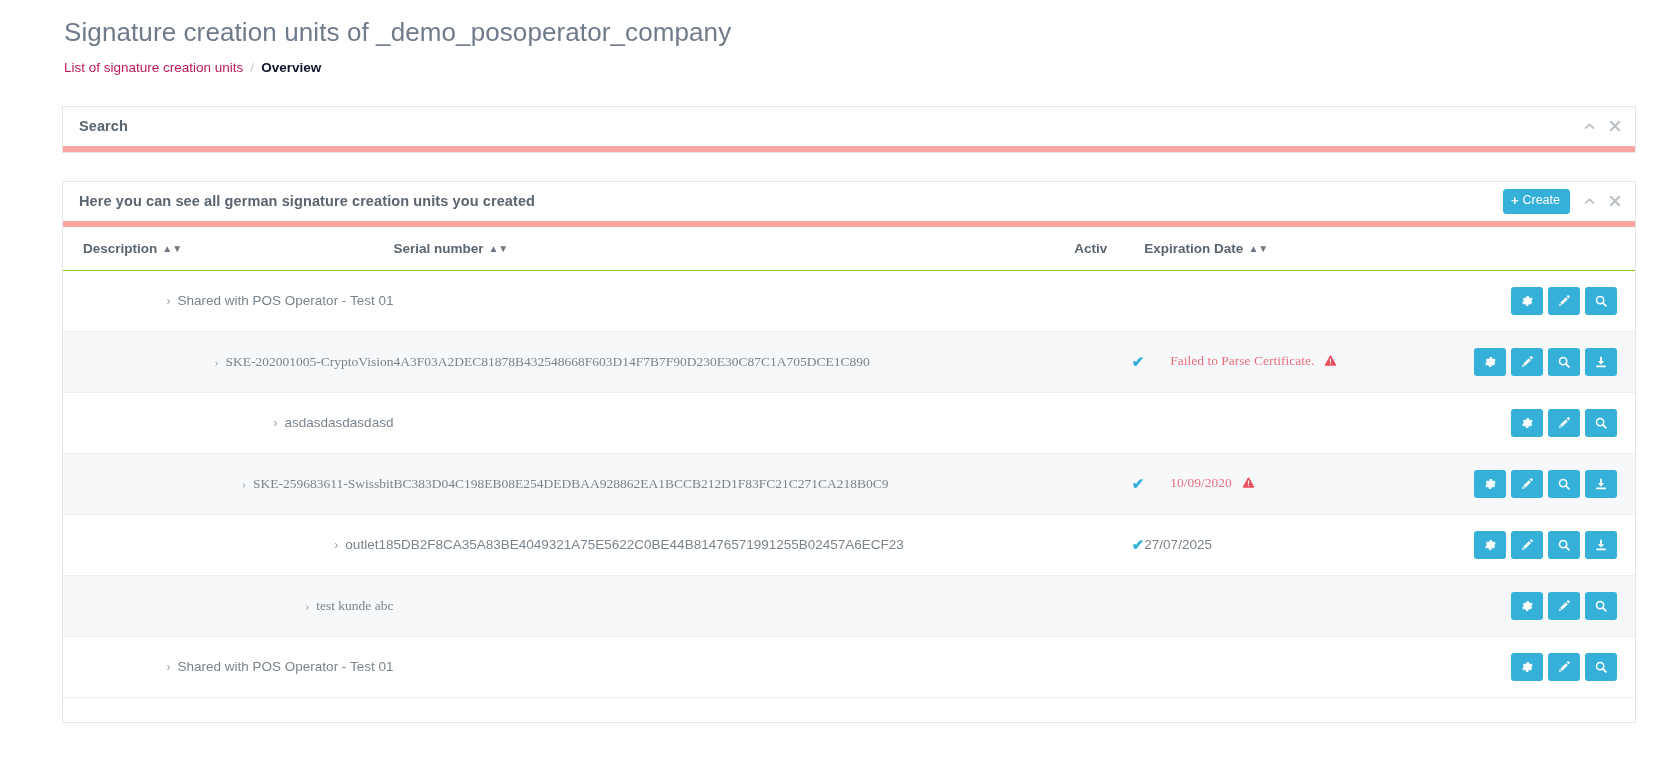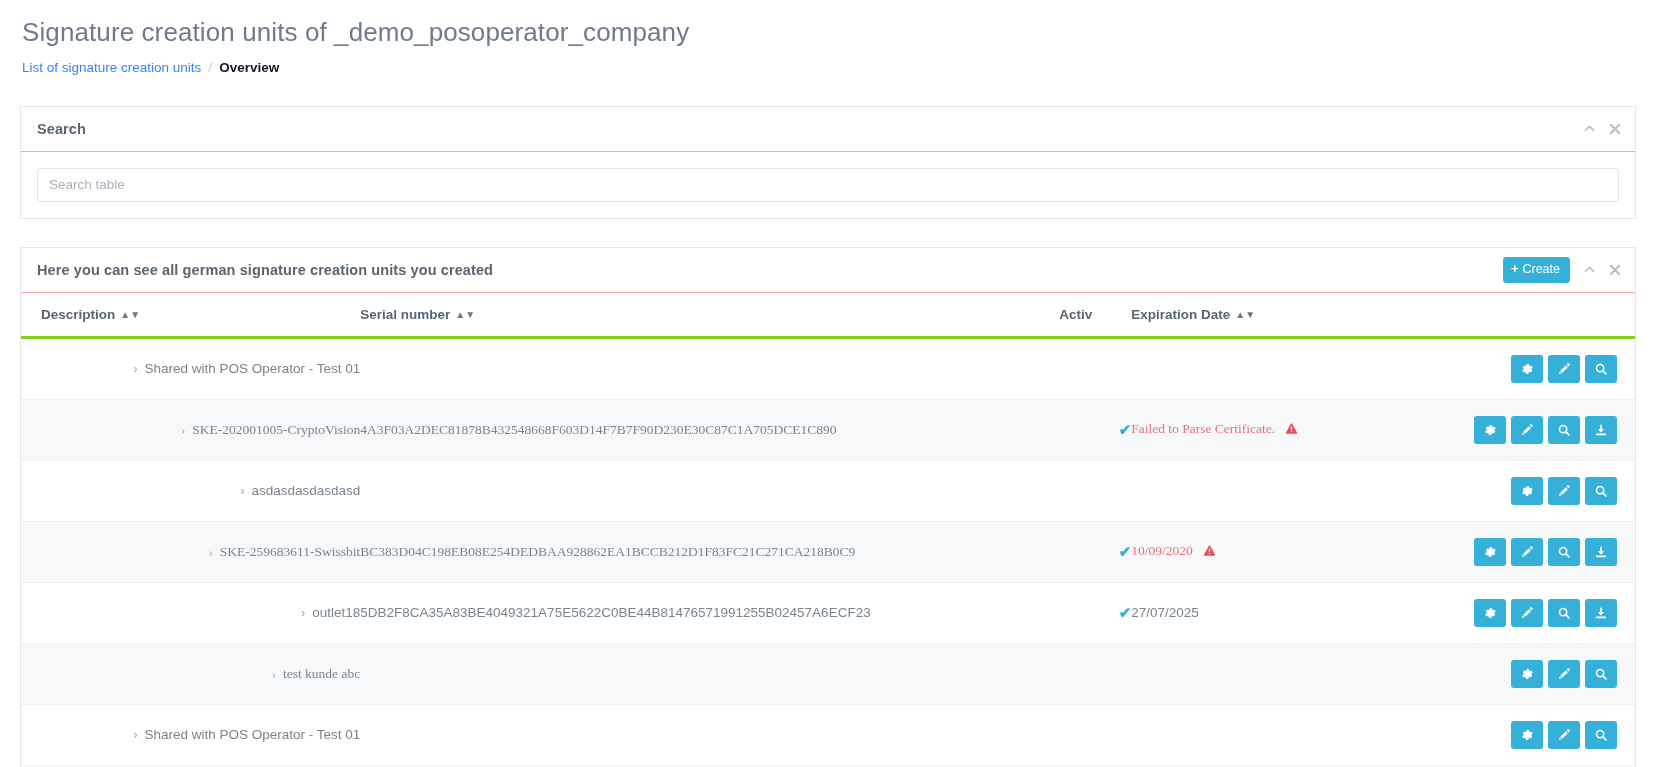--- a/index.html
+++ b/index.html
@@ -3,48 +3,48 @@
 <meta charset="utf-8">
 <style>
   * { box-sizing: border-box; }
   html, body {
     margin: 0; padding: 0;
     width: 1656px; height: 767px;
     background: #ffffff;
     font-family: "Liberation Sans", sans-serif;
     overflow: hidden;
   }
-  .page { width: 1656px; height: 702px; position: relative; background: #fff; }
+  .page { width: 1656px; height: 702px; position: relative; background: #fff; padding-left: 42px; }
 
   
   .page-head { padding: 18px 0 0 22px; }
   .page-title {
     font-size: 26px; font-weight: 400; color: #6f7b8a;
     letter-spacing: .1px; line-height: 1.15; margin: 0;
   }
   .breadcrumb {
     margin-top: 12px; font-size: 13.5px; color: #8a96a3;
     display: flex; align-items: center; gap: 7px;
   }
-  .breadcrumb a { color: #3b82f6; text-decoration: none; }
+  .breadcrumb a { color: #be185d; text-decoration: none; }
   .breadcrumb .sep { color: #c3cbd3; }
   .breadcrumb .current { color: #0f172a; font-weight: bold; }
 
   
   .panel {
     background: #fff;
     border: 1px solid #e4e7ea;
     margin: 0 20px;
     position: relative;
   }
   .panel-head {
     height: 45px;
     display: flex; align-items: center;
     padding: 0 14px 0 16px;
-    border-bottom: 1px solid #fca5a5;
+    border-bottom: 6px solid #fca5a5;
     background: #fff;
   }
   .panel-head .ptitle {
     font-size: 14.5px; color: #5a6570; font-weight: bold;
     letter-spacing: .1px;
   }
   .panel-tools {
     margin-left: auto; display: flex; align-items: center; gap: 13px;
   }
   .tool-ic {
@@ -76,21 +76,21 @@
     display: inline-flex; align-items: center; gap: 4px;
     cursor: pointer; font-family: "Liberation Sans", sans-serif;
     line-height: 1.1;
   }
   .btn-create .plus { font-size: 13px; font-weight: bold; }
 
   
   table.grid { width: 100%; border-collapse: collapse; table-layout: fixed; }
   table.grid th {
     text-align: left; font-size: 13.5px; color: #5a6570; font-weight: bold;
-    padding: 14px 0 14px 0; border-bottom: 3px solid #84cc16;
+    padding: 14px 0 14px 0; border-bottom: 1px solid #84cc16;
     white-space: nowrap;
   }
   table.grid td {
     font-size: 13.5px; color: #7a848d; padding: 16px 0;
     border-bottom: 1px solid #edeff1; vertical-align: middle;
   }
   tr.alt td { background: #f7f8f9; font-family: Liberation Serif, serif; }
   .sortic {
     display: inline-block; margin-left: 5px; color: #6d7884;
     font-size: 10px; line-height: 1; vertical-align: 1px;
@@ -99,21 +99,21 @@
   .col-ser   { width: 680px; }
   .col-act   { width: 70px; text-align: right; }
   .col-exp   { width: 200px; }
   .col-btns  { width: 290px; }
 
   .chev {
     display: inline-block; color: #9aa3ab; margin-right: 7px;
     font-size: 12px; cursor: pointer;
   }
   .check { color: #35b0d8; font-size: 15px; font-weight: bold; }
-  .danger { color: #e8707f; }
+  .danger { color: #e8707f; margin-left: 26px; }
   .warn-tri { margin-left: 5px; vertical-align: -1px; }
 
   .actions { display: flex; justify-content: flex-end; gap: 5px; padding-right: 18px; }
   .abtn {
     width: 32px; height: 28px; background: #35b0d8; border-radius: 3px;
     display: flex; align-items: center; justify-content: center;
     cursor: pointer; border: none;
   }
   .abtn svg { display: block; }
 
@@ -144,23 +144,20 @@
           <svg width="13" height="13" viewBox="0 0 13 13">
               <path d="M2.5 8.2 L6.5 4.4 L10.5 8.2" fill="none" stroke="#b9c0c7" stroke-width="1.7" stroke-linecap="round" stroke-linejoin="round"></path>
             </svg>
         </span>
         <span class="tool-ic x">
           <svg width="12" height="12" viewBox="0 0 12 12">
               <path d="M1.8 1.8 L10.2 10.2 M10.2 1.8 L1.8 10.2" stroke="#b9c0c7" stroke-width="2.1" stroke-linecap="round"></path>
             </svg>
         </span>
       </div>
-    </div>
-    <div class="panel-body">
-      <input class="search-input" type="text" placeholder="Search table" style="">
     </div>
   </div>
 
   <div class="gap"></div>
 
   <div class="panel">
     <div class="panel-head">
       <span class="ptitle">Here you can see all german signature creation units you created</span>
       <div class="panel-tools">
         <button class="btn-create">

